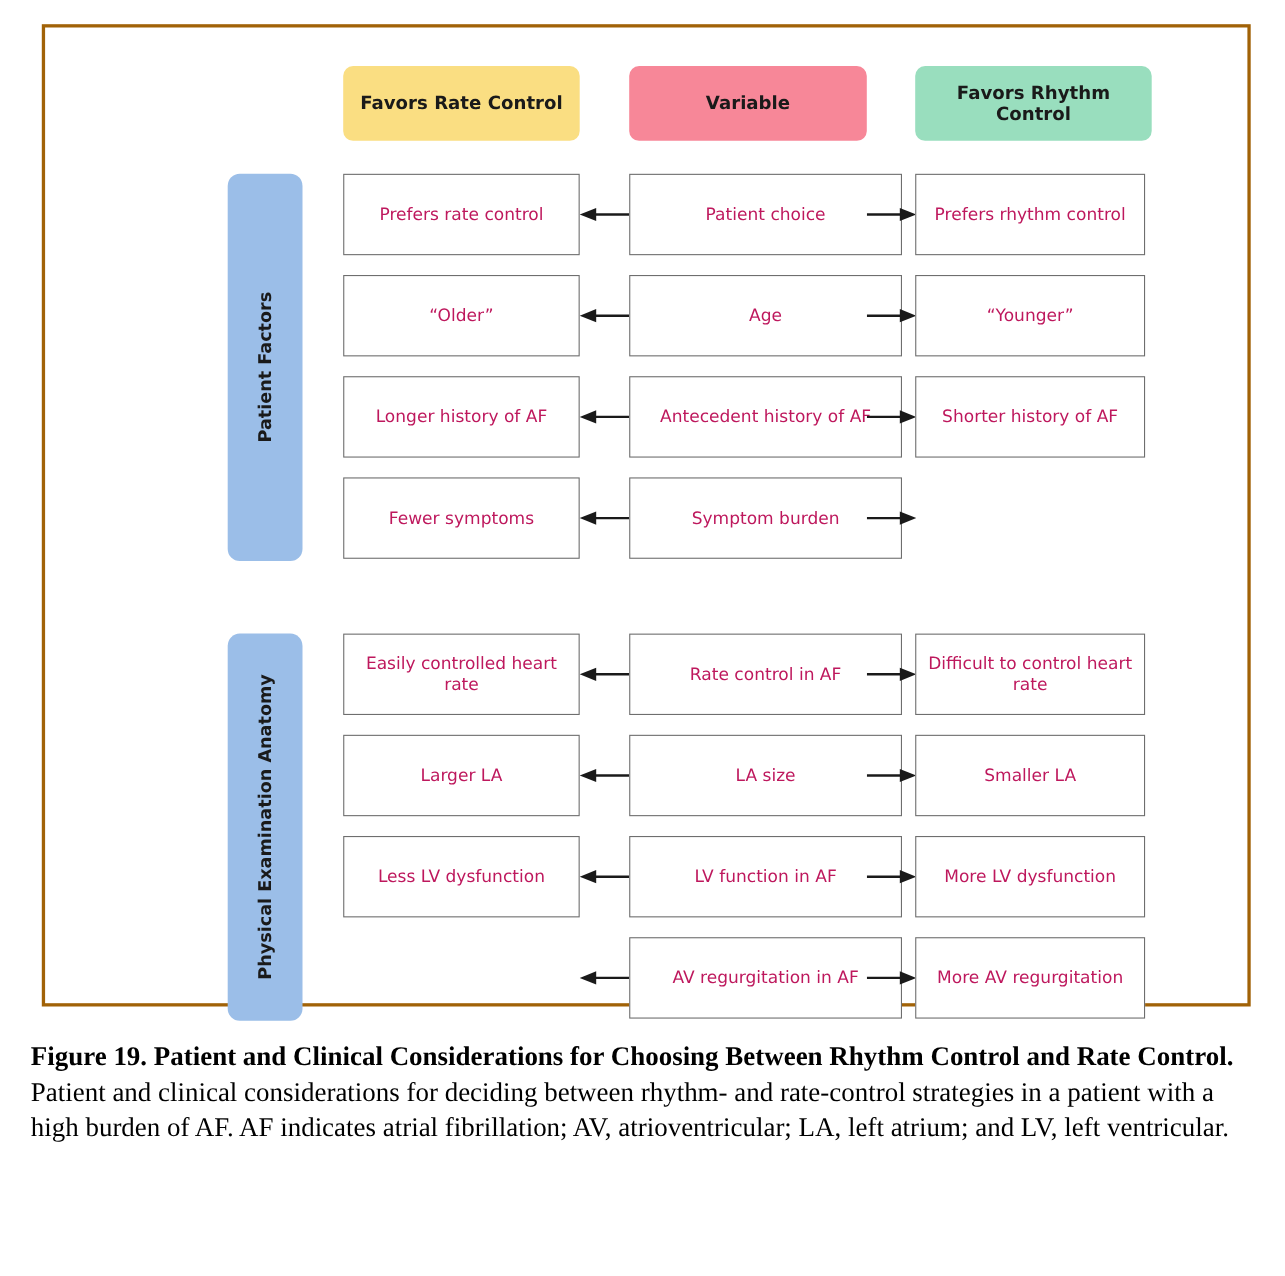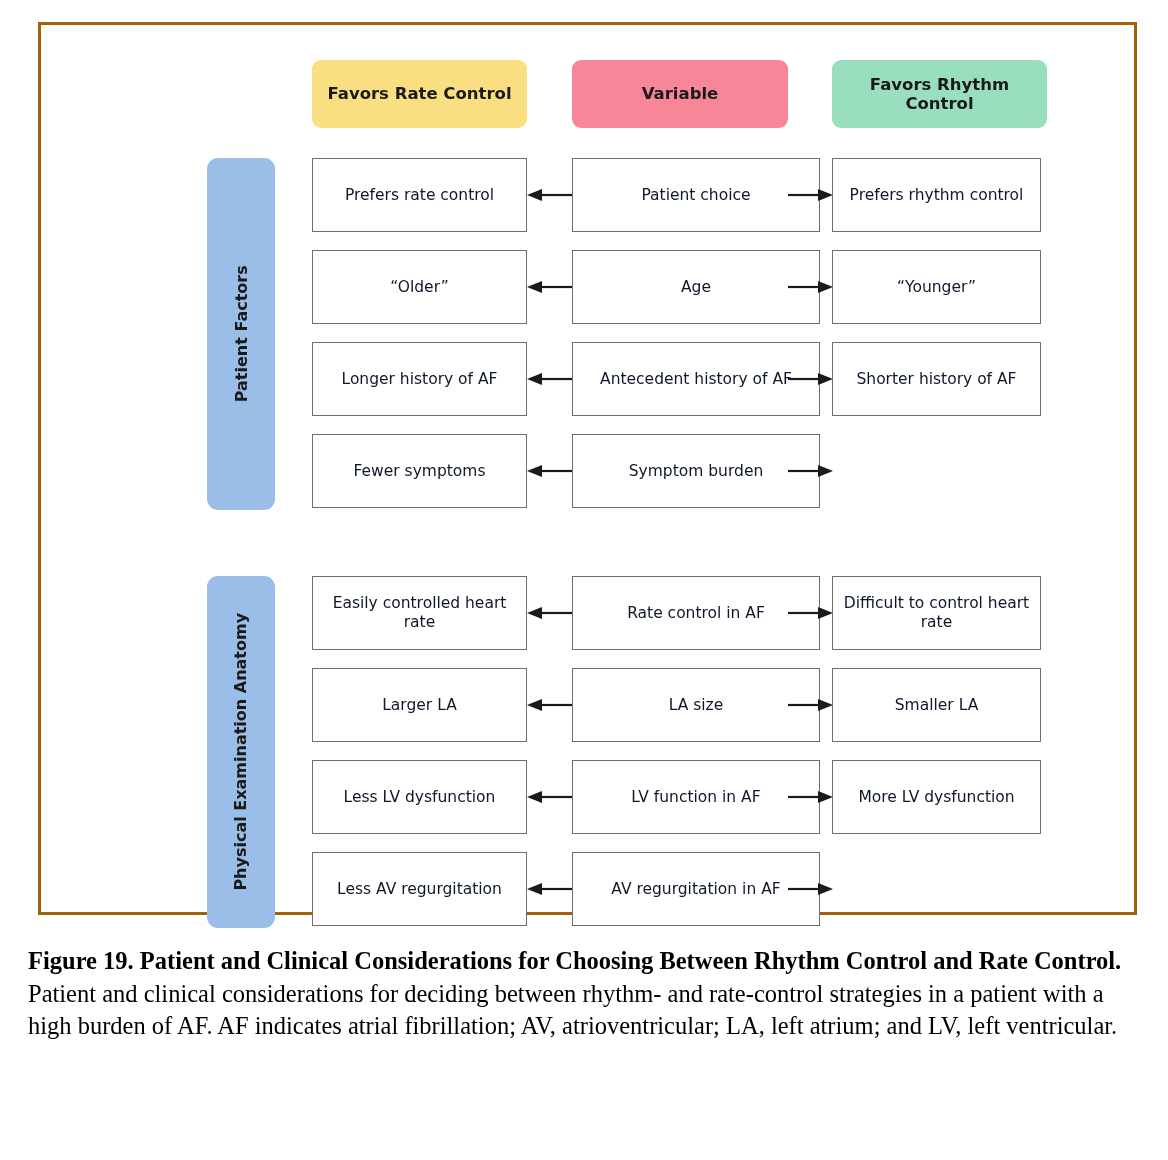--- a/index.html
+++ b/index.html
@@ -83,21 +83,21 @@
     height: 74px;
     border: 1.6px solid #6e6e6e;
     background: #ffffff;
     box-sizing: border-box;
     display: flex;
     align-items: center;
     justify-content: center;
     text-align: center;
     font-size: 15.5px;
     line-height: 1.2;
-    color: #0f172a;
+    color: #be185d;
     padding: 0 8px;
   }
   .cell-left   { left: 0px;   width: 215px; }
   .cell-center { left: 260px; width: 248px; }
   .cell-right  { left: 520px; width: 209px; }
 
   
   .arrow {
     position: absolute;
     top: 30px;
@@ -261,34 +261,34 @@
         <div class="cell cell-center">LV function in AF</div>
         <div class="arrow arrow-right">
           <svg width="45" height="14" viewBox="0 0 45 14">
             <line x1="0" y1="7" x2="32" y2="7" stroke="#1a1a1a" stroke-width="2.2"></line>
             <polygon points="45,7 30,1 30,13" fill="#1a1a1a"></polygon>
           </svg>
         </div>
         <div class="cell cell-right">More LV dysfunction</div>
       </div>
       <div class="row" style="top: 827px;">
-        <div class="cell cell-left">Less AV regurgitation</div>
         <div class="arrow arrow-left">
           <svg width="45" height="14" viewBox="0 0 45 14">
             <line x1="45" y1="7" x2="13" y2="7" stroke="#1a1a1a" stroke-width="2.2"></line>
             <polygon points="0,7 15,1 15,13" fill="#1a1a1a"></polygon>
           </svg>
         </div>
         <div class="cell cell-center">AV regurgitation in AF</div>
         <div class="arrow arrow-right">
           <svg width="45" height="14" viewBox="0 0 45 14">
             <line x1="0" y1="7" x2="32" y2="7" stroke="#1a1a1a" stroke-width="2.2"></line>
             <polygon points="45,7 30,1 30,13" fill="#1a1a1a"></polygon>
           </svg>
         </div>
+        <div class="cell cell-right">More AV regurgitation</div>
       </div>
     </div>
 </div>
 
 <div id="caption">
   <span id="caption-title">Figure 19. Patient and Clinical Considerations for Choosing Between Rhythm Control and Rate Control.</span>
   <span id="caption-body">Patient and clinical considerations for deciding between rhythm- and rate-control strategies in a patient with a high burden of AF. AF indicates atrial fibrillation; AV, atrioventricular; LA, left atrium; and LV, left ventricular.</span>
 </div>
 
 </body></html>

